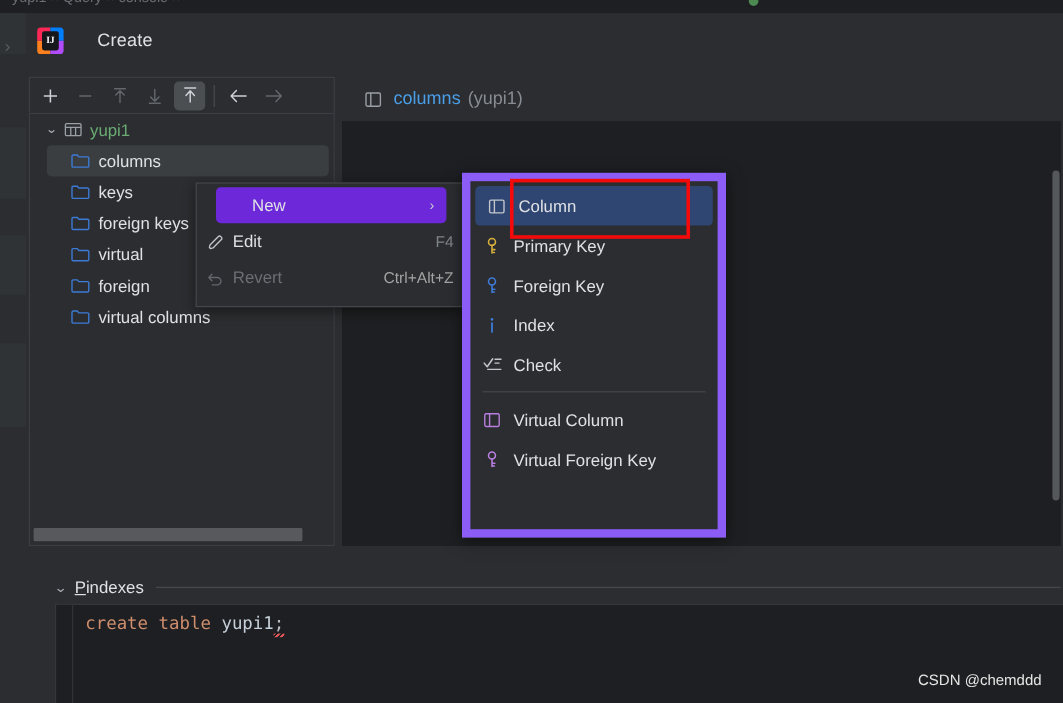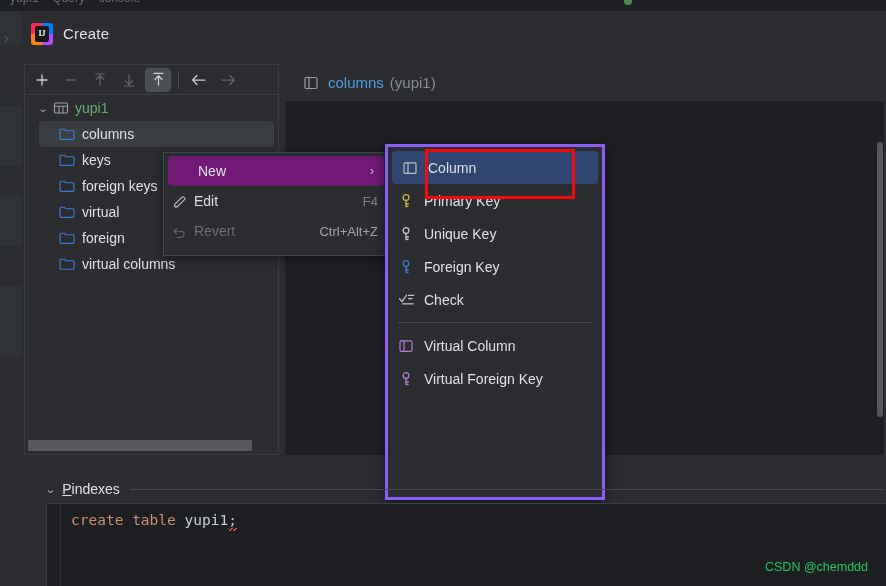--- a/index.html
+++ b/index.html
@@ -43,21 +43,21 @@
     background: #2b2d30;
   }
 
   
   #titlebar {
     position: absolute; left: 0; top: 0; width: 864px; height: 45px;
     display: flex; align-items: center; padding-left: 9px;
   }
   #app-icon {
     width: 22px; height: 22px; position: relative; flex: none;
-    margin-right: 10px;
+    margin-right: 28px;
   }
   #app-icon .q1, #app-icon .q2, #app-icon .q3, #app-icon .q4 {
     position: absolute; width: 11px; height: 11px;
   }
   #app-icon .q1 { left: 0;    top: 0;    background: #fe2857; border-radius: 3px 0 0 0;}
   #app-icon .q2 { left: 11px; top: 0;    background: #007efc; border-radius: 0 3px 0 0;}
   #app-icon .q3 { left: 0;    top: 11px; background: #fc801d; border-radius: 0 0 0 3px;}
   #app-icon .q4 { left: 11px; top: 11px; background: #b14cfd; border-radius: 0 0 3px 0;}
   #app-icon .ij {
     position: absolute; left: 4px; top: 3px; width: 14px; height: 16px;
@@ -161,31 +161,31 @@
     font-size: 14px; color: #dfe1e5;
   }
   .ctx-item .ctx-icon {
     width: 30px; flex: none; display: flex;
     align-items: center; justify-content: center;
   }
   .ctx-item .ctx-label { flex: 1 1 auto; }
   .ctx-item .ctx-shortcut { color: #7f8489; font-size: 13px; }
   .ctx-item .ctx-arrow { color: #c8ccd2; font-size: 12px; margin-left: 6px; }
   .ctx-item.selected {
-    background: #701a75; border-radius: 4px; margin: 0 4px;
+    background: #6d28d9; border-radius: 4px; margin: 0 16px;
   }
   .ctx-item.disabled { color: #6b6f74; }
   .ctx-item.disabled .ctx-shortcut { color: #a3a3a3; }
 
   
   #ctx-submenu {
     position: absolute; left: 363px; top: 133px;
-    width: 220px; height: 356px;
-    background: #2b2d30;
-    border: 3px solid #8b5cf6;
+    width: 220px; height: 304px;
+    background: #2b2d30;
+    border: 7px solid #8b5cf6;
     box-shadow: 0 3px 12px rgba(0,0,0,.5);
     padding: 4px 0;
   }
   .sub-item {
     position: relative; height: 33px;
     display: flex; align-items: center;
     font-size: 14px; color: #dfe1e5;
   }
   .sub-item .sub-icon {
     width: 36px; flex: none; display: flex;
@@ -244,21 +244,21 @@
   .tok-punc::after {
     content: ""; position: absolute; left: 0; bottom: -3px;
     width: 9px; height: 3px;
     background:
       repeating-linear-gradient(135deg, #e05555 0 1.4px, transparent 1.4px 2.8px);
   }
 
   
   #watermark {
     position: absolute; right: 18px; bottom: 12px;
-    color: #22c55e; font-size: 12.5px; margin-top: 40px;
+    color: #e5e5e5; font-size: 12.5px; margin-top: 40px;
   }
 </style>
 </head>
 <body>
 
 <div id="bg-top-strip">
   <div class="ghost" style="left:10px;">yupi1 ×   Query ×   console ×</div>
   <div class="ghost-green"></div>
 </div>
 
@@ -451,40 +451,40 @@
     <div class="sub-item">
       <span class="sub-icon">
         <svg width="16" height="16" viewBox="0 0 16 16">
           <circle cx="8" cy="4.6" r="2.9" stroke="#d9b03c" stroke-width="1.3" fill="none"></circle>
           <path d="M8 7.5v6.3M8 11h2.4M8 13.4h2" stroke="#d9b03c" stroke-width="1.3" fill="none" stroke-linecap="round"></path>
         </svg>
       </span>
       <span>Primary Key</span>
     </div>
 
-    <div class="sub-item">
-      <span class="sub-icon">
-        <svg width="16" height="16" viewBox="0 0 16 16">
-          <circle cx="8" cy="4.6" r="2.9" stroke="#c4c8cd" stroke-width="1.3" fill="none"></circle>
-          <path d="M8 7.5v6.3M8 11h2.4M8 13.4h2" stroke="#c4c8cd" stroke-width="1.3" fill="none" stroke-linecap="round"></path>
-        </svg>
-      </span>
-      <span>Unique Key</span>
-    </div>
 
     <div class="sub-item">
       <span class="sub-icon">
         <svg width="16" height="16" viewBox="0 0 16 16">
           <circle cx="8" cy="4.6" r="2.9" stroke="#3d7bd6" stroke-width="1.3" fill="none"></circle>
           <path d="M8 7.5v6.3M8 11h2.4M8 13.4h2" stroke="#3d7bd6" stroke-width="1.3" fill="none" stroke-linecap="round"></path>
         </svg>
       </span>
       <span>Foreign Key</span>
     </div>
 
+    <div class="sub-item">
+      <span class="sub-icon">
+        <svg width="16" height="16" viewBox="0 0 16 16">
+          <circle cx="8" cy="3.2" r="1.1" fill="#3d7bd6"></circle>
+          <path d="M8 6.2v7.4" stroke="#3d7bd6" stroke-width="1.5" stroke-linecap="round"></path>
+        </svg>
+      </span>
+      <span>Index</span>
+    </div>
 
     <div class="sub-item">
       <span class="sub-icon">
         <svg width="17" height="16" viewBox="0 0 17 16">
           <path d="M1.5 6.6L4 9.6 8.6 3" stroke="#c4c8cd" stroke-width="1.25" fill="none" stroke-linecap="round" stroke-linejoin="round"></path>
           <path d="M10.5 3.4h5M10.5 6.6h3.4M4.4 11.8h11" stroke="#c4c8cd" stroke-width="1.15" stroke-linecap="round"></path>
         </svg>
       </span>
       <span>Check</span>
     </div>

